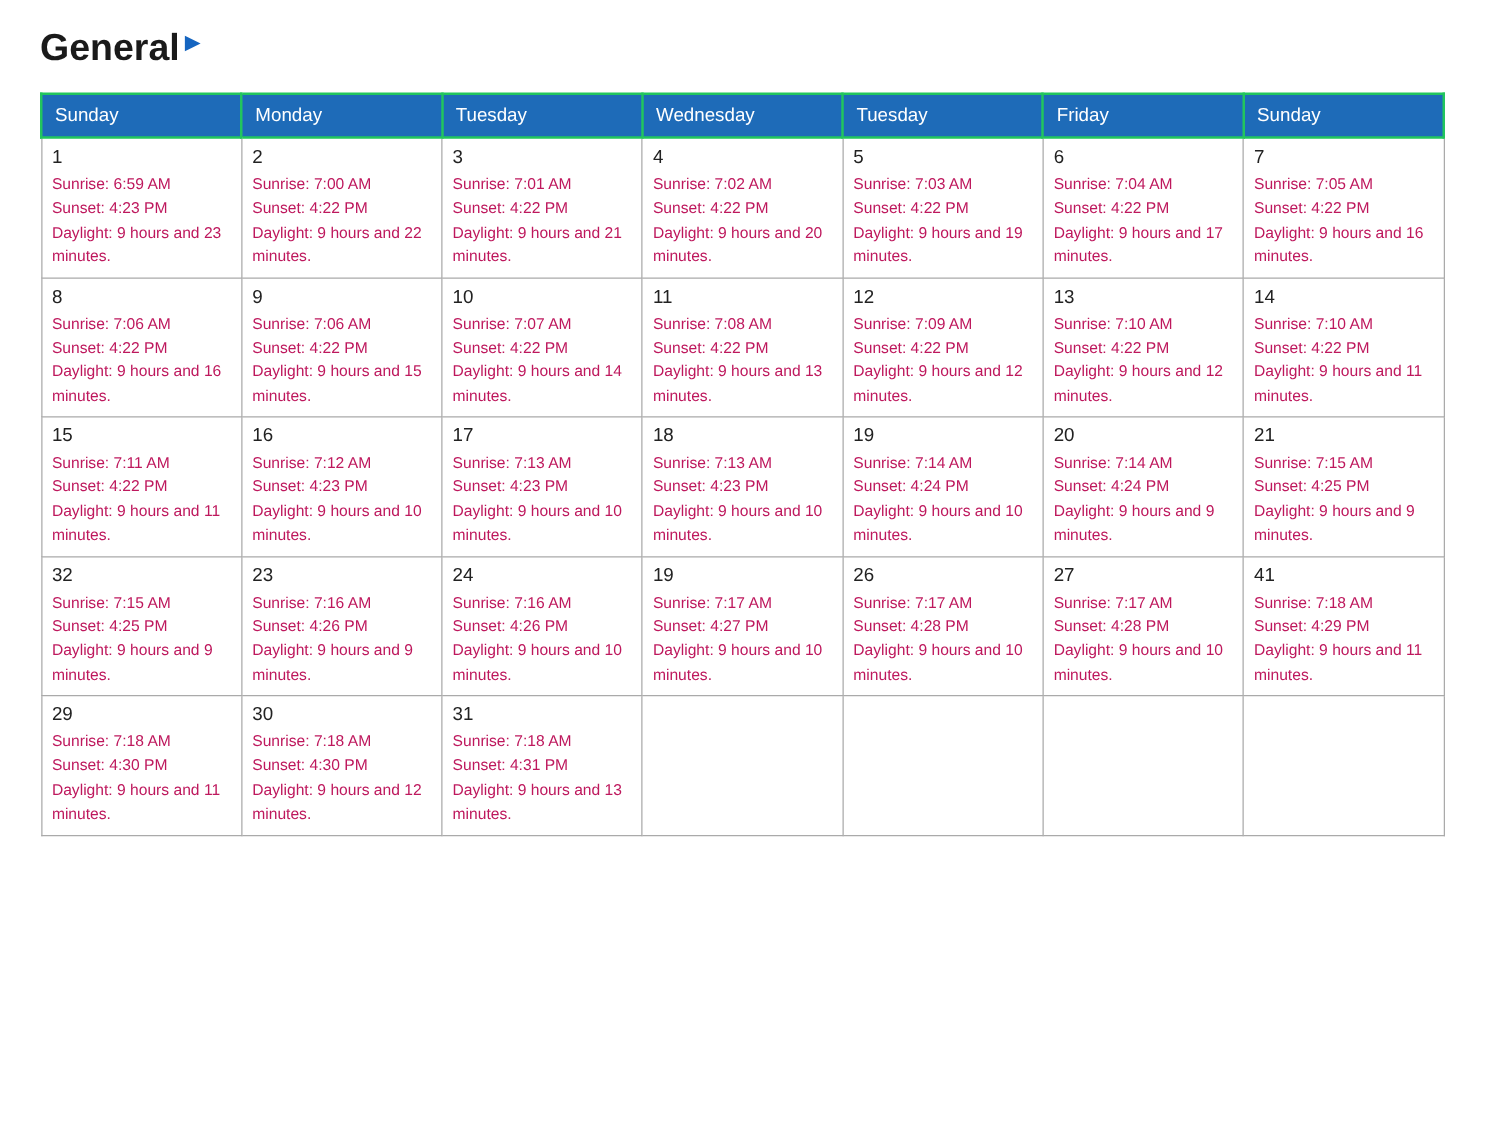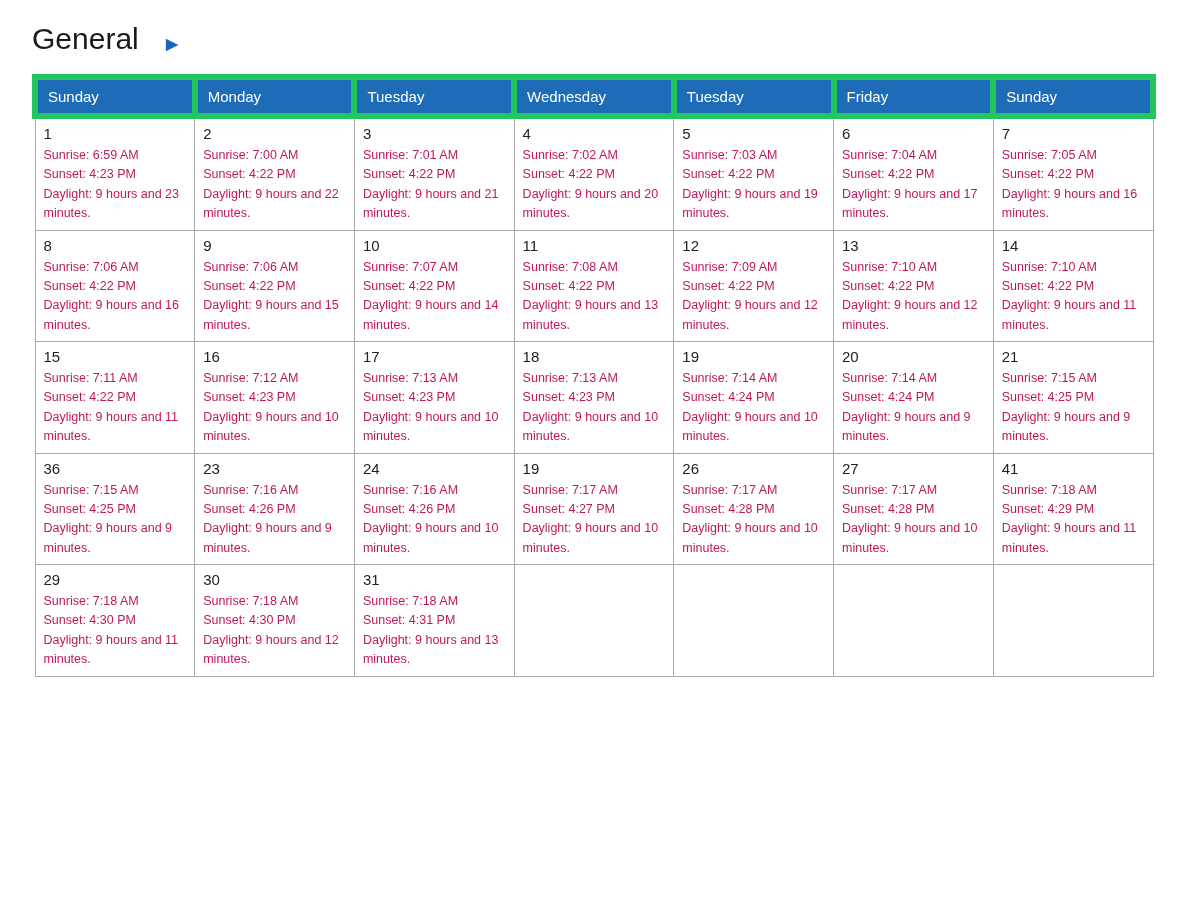--- a/index.html
+++ b/index.html
@@ -56,21 +56,21 @@
       border-collapse: collapse;
       table-layout: fixed;
     }
     thead th {
       background-color: #1e6bb8;
       color: #fff;
       font-size: 15px;
       font-weight: normal;
       padding: 8px 10px;
       text-align: left;
-      border: 6px solid #22c55e;
+      border: 2px solid #22c55e;
     }
     tbody td {
       border: 1px solid #aaa;
       vertical-align: top;
       padding: 6px 8px;
       font-size: 12.5px;
       color: #222;
       height: 110px;
     }
     .day-number {
@@ -208,21 +208,21 @@
         <div class="day-number">20</div>
         <div class="day-info">Sunrise: 7:14 AM<br>Sunset: 4:24 PM<br>Daylight: 9 hours and 9 minutes.</div>
       </td>
         <td>
         <div class="day-number">21</div>
         <div class="day-info">Sunrise: 7:15 AM<br>Sunset: 4:25 PM<br>Daylight: 9 hours and 9 minutes.</div>
       </td>
       </tr>
       <tr>
         <td>
-        <div class="day-number">36</div>
+        <div class="day-number">32</div>
         <div class="day-info">Sunrise: 7:15 AM<br>Sunset: 4:25 PM<br>Daylight: 9 hours and 9 minutes.</div>
       </td>
         <td>
         <div class="day-number">23</div>
         <div class="day-info">Sunrise: 7:16 AM<br>Sunset: 4:26 PM<br>Daylight: 9 hours and 9 minutes.</div>
       </td>
         <td>
         <div class="day-number">24</div>
         <div class="day-info">Sunrise: 7:16 AM<br>Sunset: 4:26 PM<br>Daylight: 9 hours and 10 minutes.</div>
       </td>
@@ -260,25 +260,24 @@
         <td class="empty"></td>
         <td class="empty"></td>
         <td class="empty"></td>
       </tr>
     </tbody>
 </table>
 
 <style>
   .logo-general {
     font-size: 30px;
-    font-weight: normal;
+    font-weight: bold;
     line-height: 1;
     display: flex;
-    align-items: flex-end;
-    gap: 23px;
+    align-items: flex-start;
   }
   .logo-blue-line {
     margin-top: 2px;
   }
   .logo-blue-word {
     font-size: 24px;
     font-weight: bold;
     color: #1565c0;
     letter-spacing: 1px;
   }

